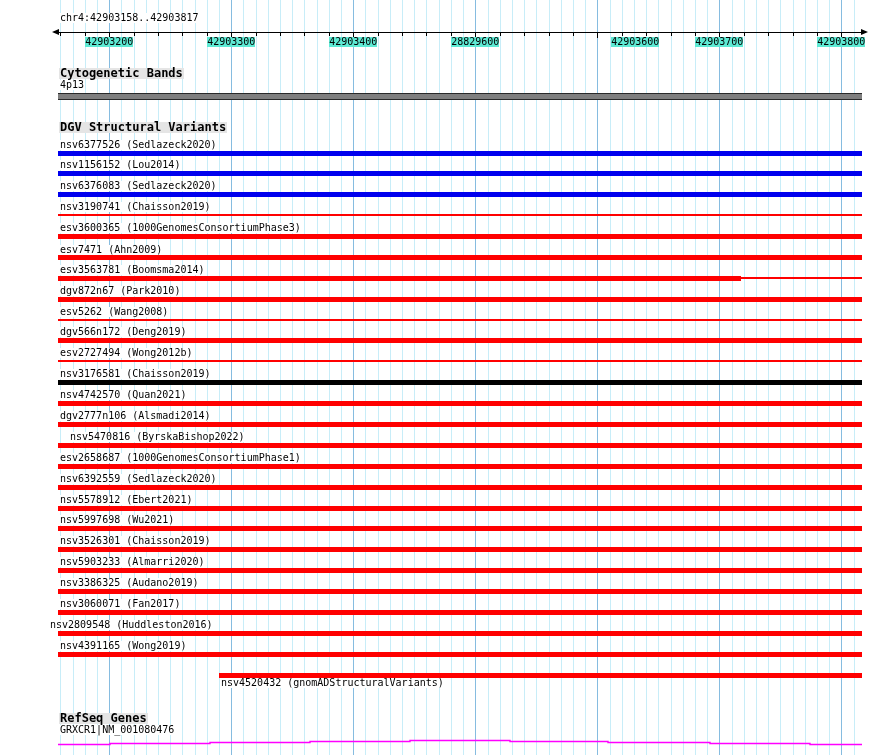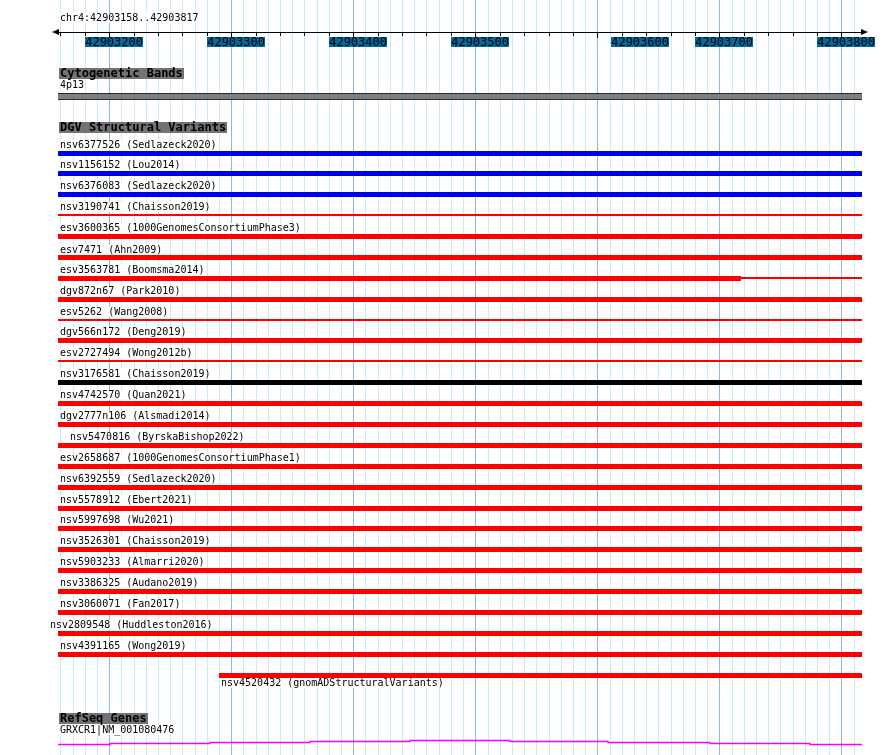--- a/index.html
+++ b/index.html
@@ -2,28 +2,28 @@
 <html><head>
 <meta charset="utf-8">
 <style>
   html,body{margin:0;padding:0;background:#fff;}
   #stage{
     position:relative;width:890px;height:755px;background:#ffffff;overflow:hidden;
     font-family:"DejaVu Sans Mono","Liberation Mono",monospace;color:#000;text-align:right;
   }
   .grid{position:absolute;top:0;height:755px;width:1px;}
   .txt{position:absolute;white-space:nowrap;background:#fff;line-height:10px;font-size:10px;padding:0 1px;z-index:3;}
-  .hdr{position:absolute;white-space:nowrap;background:#737373;line-height:11px;font-size:12px;font-weight:bold;padding:0 1px;z-index:3;}
+  .hdr{position:absolute;white-space:nowrap;background:#e5e5e5;line-height:11px;font-size:12px;font-weight:bold;padding:0 1px;z-index:3;}
   .axisline{position:absolute;height:1px;z-index:2;}
   .tick{position:absolute;width:1px;z-index:2;}
   .arrow{position:absolute;width:0;height:0;z-index:2;}
   .bar{position:absolute;z-index:2;}
   .bandbar{position:absolute;z-index:2;box-sizing:border-box;}
   #genesvg{position:absolute;left:0;top:0;z-index:2;pointer-events:none;}
-  .ticklabel{position:absolute;white-space:nowrap;background:#0369a1;line-height:10px;font-size:12px;z-index:3;}
+  .ticklabel{position:absolute;white-space:nowrap;background:#5eead4;line-height:10px;font-size:10px;z-index:3;}
 </style>
 </head>
 <body>
 
 <div id="stage">
   <div id="gridlayer">
       <div class="grid" style="left: 60.4px; background: rgb(200, 237, 248);"></div>
       <div class="grid" style="left: 72.6px; background: rgb(200, 237, 248);"></div>
       <div class="grid" style="left: 84.8px; background: rgb(200, 237, 248);"></div>
       <div class="grid" style="left: 97px; background: rgb(200, 237, 248);"></div>
@@ -126,21 +126,21 @@
       <div class="tick" style="left: 694.9px; top: 32px; height: 4px; background: rgb(0, 0, 0);"></div>
       <div class="tick" style="left: 719.3px; top: 32px; height: 6px; background: rgb(0, 0, 0);"></div>
       <div class="tick" style="left: 743.7px; top: 32px; height: 4px; background: rgb(0, 0, 0);"></div>
       <div class="tick" style="left: 768.1px; top: 32px; height: 4px; background: rgb(0, 0, 0);"></div>
       <div class="tick" style="left: 792.5px; top: 32px; height: 4px; background: rgb(0, 0, 0);"></div>
       <div class="tick" style="left: 816.9px; top: 32px; height: 4px; background: rgb(0, 0, 0);"></div>
       <div class="tick" style="left: 841.3px; top: 32px; height: 6px; background: rgb(0, 0, 0);"></div>
       <div class="ticklabel" style="left: 85.2px; top: 37px;">42903200</div>
       <div class="ticklabel" style="left: 207.2px; top: 37px;">42903300</div>
       <div class="ticklabel" style="left: 329.2px; top: 37px;">42903400</div>
-      <div class="ticklabel" style="left: 451.2px; top: 37px;">42903500</div>
+      <div class="ticklabel" style="left: 451.2px; top: 37px;">28829600</div>
       <div class="ticklabel" style="left: 573.2px; top: 37px; margin-left: 38px;">42903600</div>
       <div class="ticklabel" style="left: 695.2px; top: 37px;">42903700</div>
       <div class="ticklabel" style="left: 817.2px; top: 37px;">42903800</div>
     </div>
 
   <div class="hdr" style="left:59px;top:68px;">Cytogenetic Bands</div>
   <div class="txt" style="left:59px;top:80px;">4p13</div>
   <div id="cytoband" class="bandbar" style="left: 58px; top: 93px; width: 804px; height: 7px; background: rgb(127, 127, 127); border-top: 1px solid rgb(42, 42, 42); border-bottom: 1px solid rgb(42, 42, 42);"></div>
 
   <div class="hdr" style="left:59px;top:122px;">DGV Structural Variants</div>

